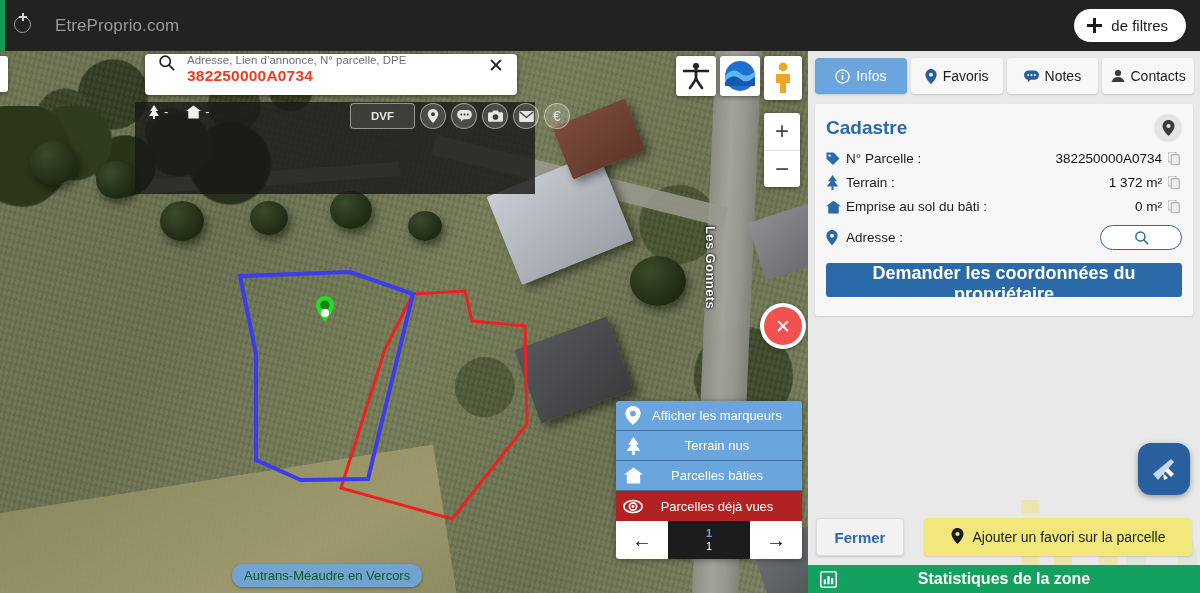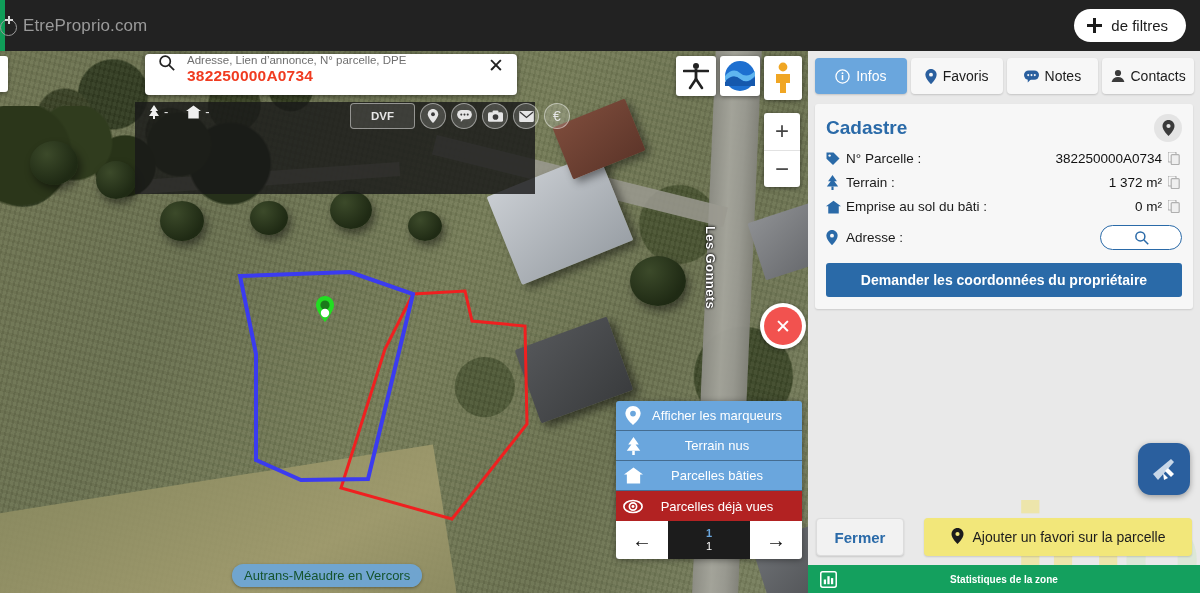--- a/index.html
+++ b/index.html
@@ -10,21 +10,21 @@
     background: #1c1c1c;
   }
   #app { position: relative; width: 1200px; height: 593px; overflow: hidden; }
 
   
   .topbar {
     position: absolute; top: 0; left: 0; width: 1200px; height: 51px;
     background: #222222; z-index: 60;
     display: flex; align-items: center;
   }
-  .brand { display: flex; align-items: flex-end; gap: 6px; }
+  .brand { display: flex; align-items: flex-start; gap: 24px; padding-left: 14px; }
   .brand-logo {
     width: 17px; height: 17px; border-radius: 50%;
     border: 1.6px solid #9c9c9c; position: relative;
   }
   .brand-logo::before {
     content: ""; position: absolute; left: 3.5px; top: -4px;
     width: 8px; height: 8px;
     background:
       linear-gradient(#d8d8d8,#d8d8d8) center/2px 8px no-repeat,
       linear-gradient(#d8d8d8,#d8d8d8) center/8px 2px no-repeat;
@@ -284,21 +284,21 @@
   .rowline .lbl { flex: 1; }
   .rowline .val { font-size: 13.5px; color: #111; padding-right: 6px; }
   .copy-ico { width: 14px; display: flex; align-items: center; cursor: pointer; opacity: .55; }
   .addr-search {
     width: 82px; height: 25px; border: 1px solid #2a6aa8; border-radius: 13px;
     background: #fff; display: flex; align-items: center; justify-content: center;
     cursor: pointer;
   }
   .cta {
     margin-top: 13px; width: 100%; height: 34px; background: #2a6aa8;
-    border: none; border-radius: 3px; color: #fff; font-size: 14px;
+    border: none; border-radius: 3px; color: #fff; font-size: 18px;
     font-weight: bold; cursor: pointer; font-family: "Liberation Sans", sans-serif;
   }
 
   
   .watermark {
     position: absolute; right: 2px; bottom: -12px; z-index: 51;
     font-size: 132px; font-weight: bold; color: rgba(240,226,120,.55);
     letter-spacing: -4px; pointer-events: none; line-height: .82;
     font-family: "Liberation Sans", sans-serif;
   }
@@ -327,21 +327,21 @@
     font-size: 14px; color: #1c1c1c; cursor: pointer;
     box-shadow: 0 1px 2px rgba(0,0,0,.14); font-family: "Liberation Sans", sans-serif;
   }
   .statsbar {
     position: absolute; left: 0; bottom: 0; width: 392px; height: 28px;
     background: #14a05e; display: flex; align-items: center; z-index: 57;
     cursor: pointer;
   }
   .stats-ico { width: 40px; display: flex; align-items: center; justify-content: center; }
   .stats-label {
-    flex: 1; text-align: center; color: #fff; font-size: 10px; font-weight: bold;
+    flex: 1; text-align: center; color: #fff; font-size: 16px; font-weight: bold;
     padding-right: 40px;
   }
   .left-edge-card {
     position: absolute; left: -6px; top: 56px; width: 14px; height: 36px;
     background: #fff; border-radius: 3px; z-index: 30;
     box-shadow: 0 1px 4px rgba(0,0,0,.4);
   }
 </style>
 </head>
 <body>

